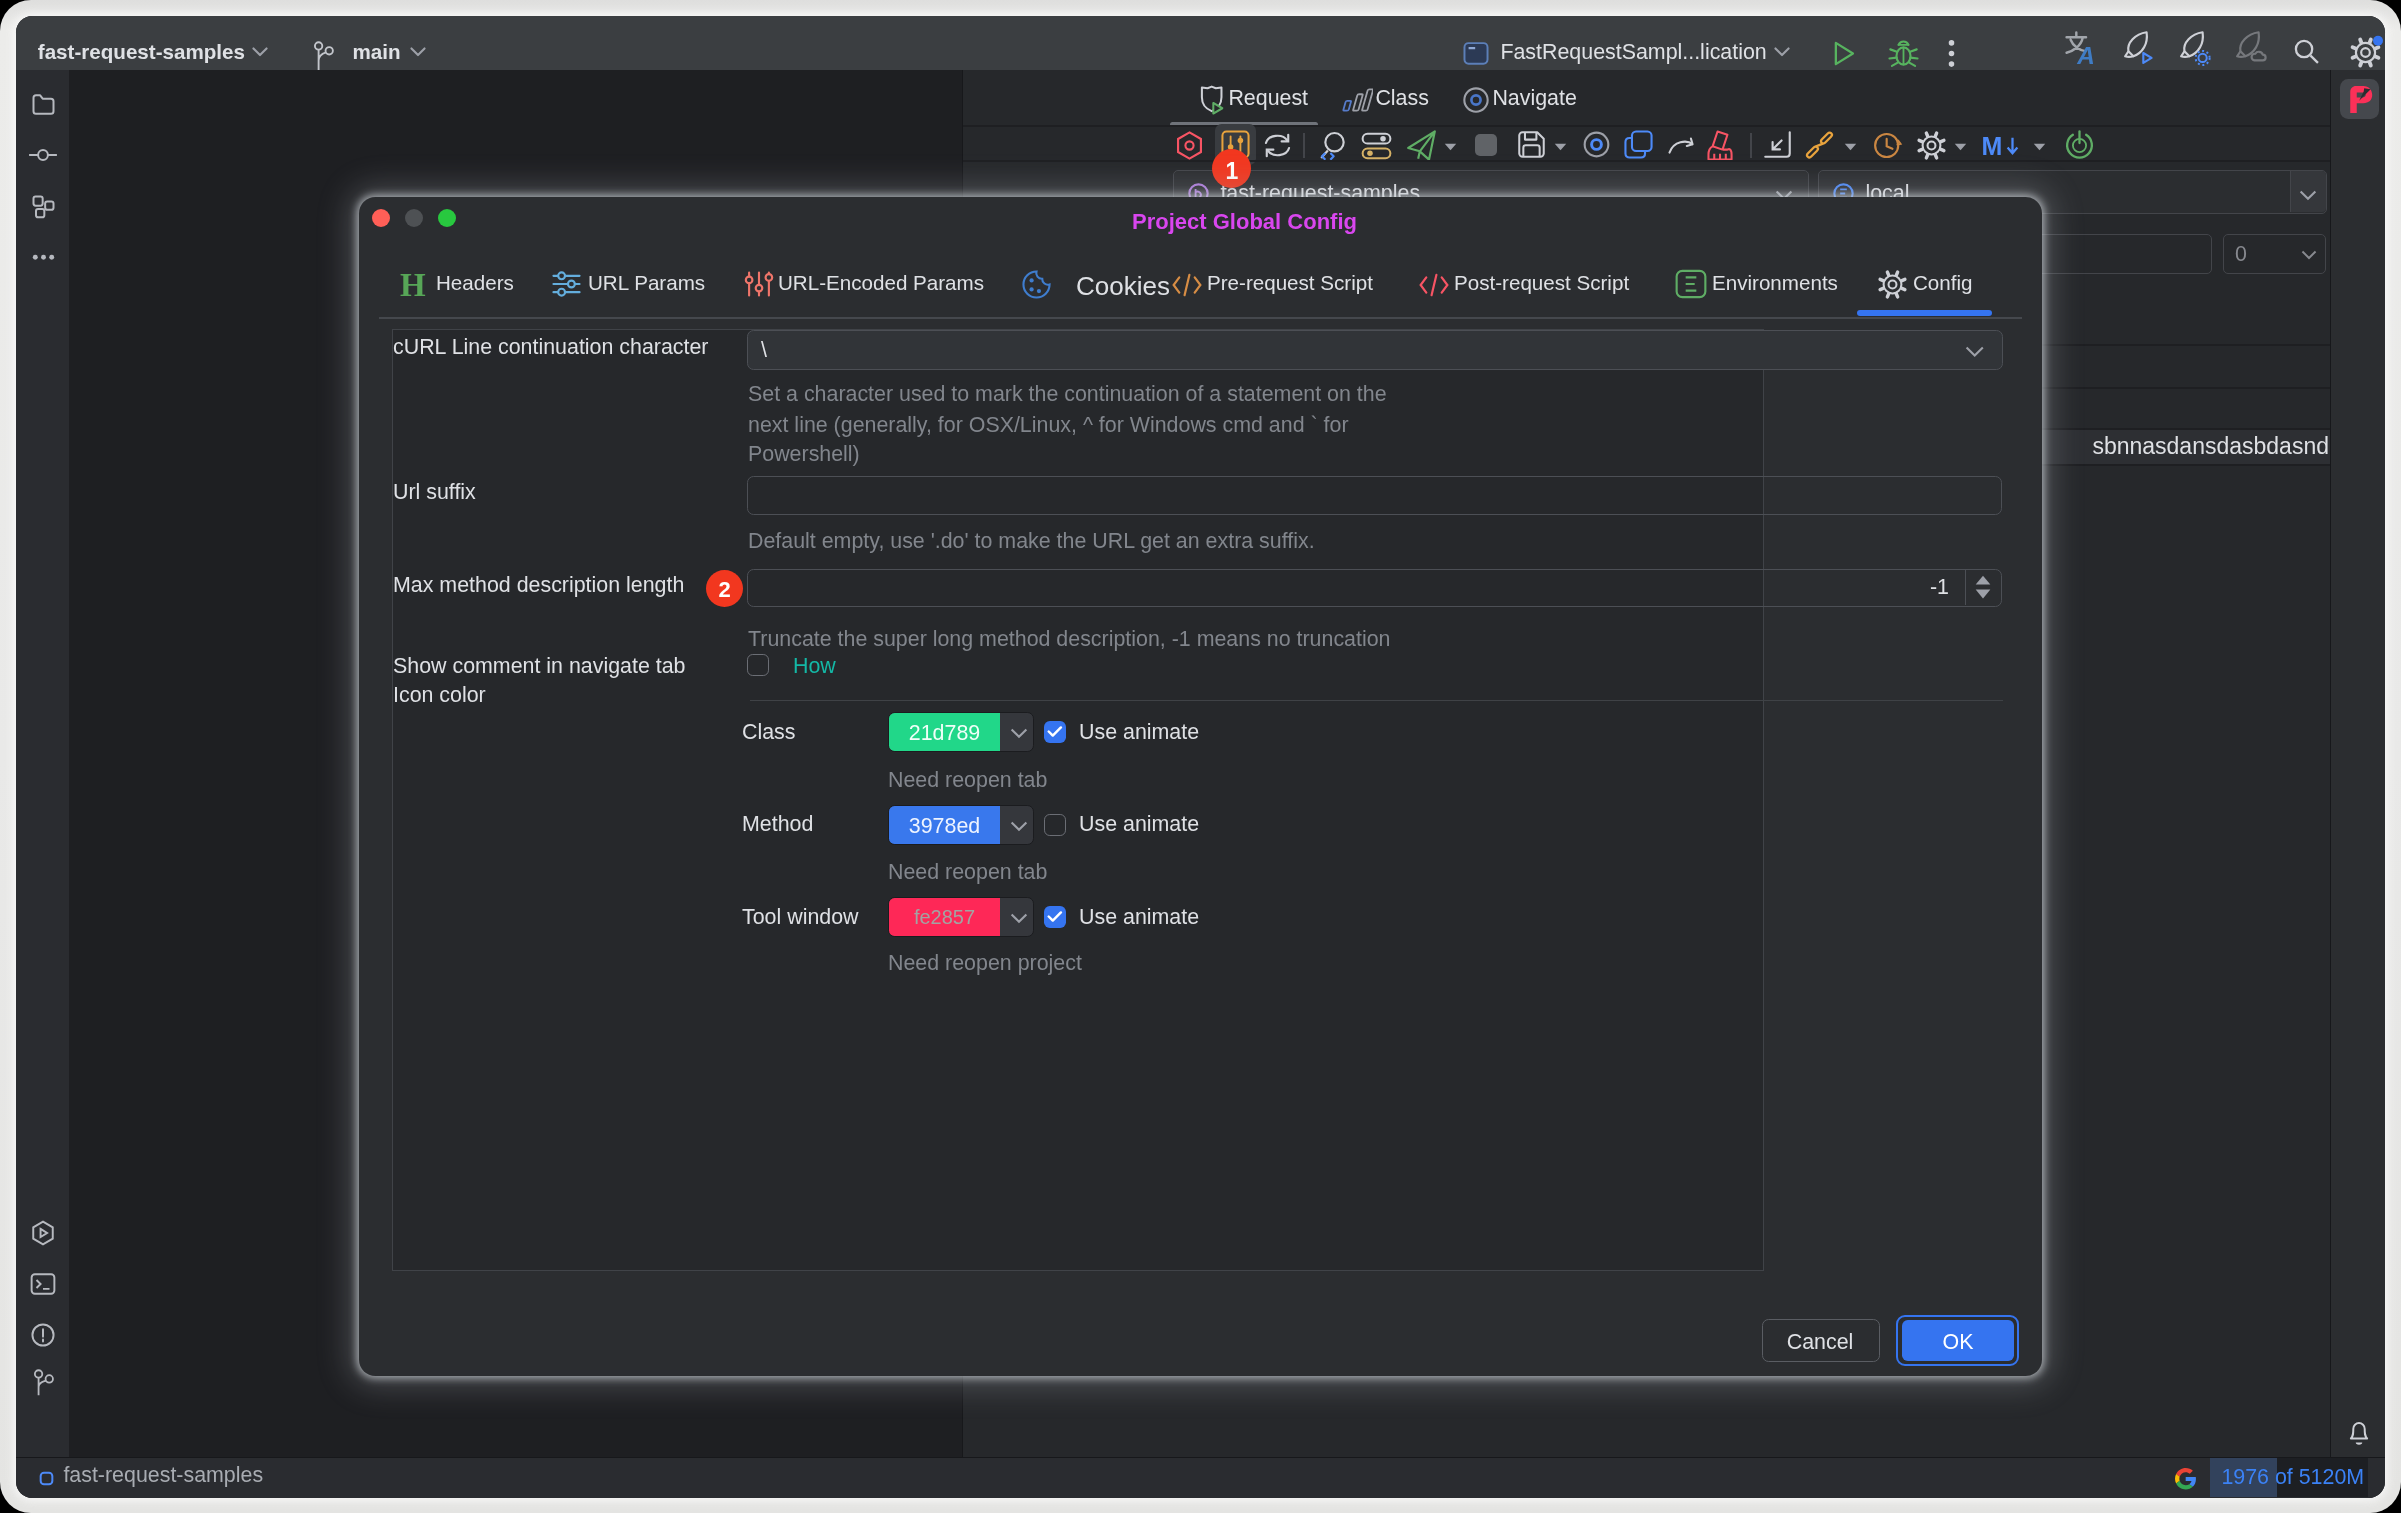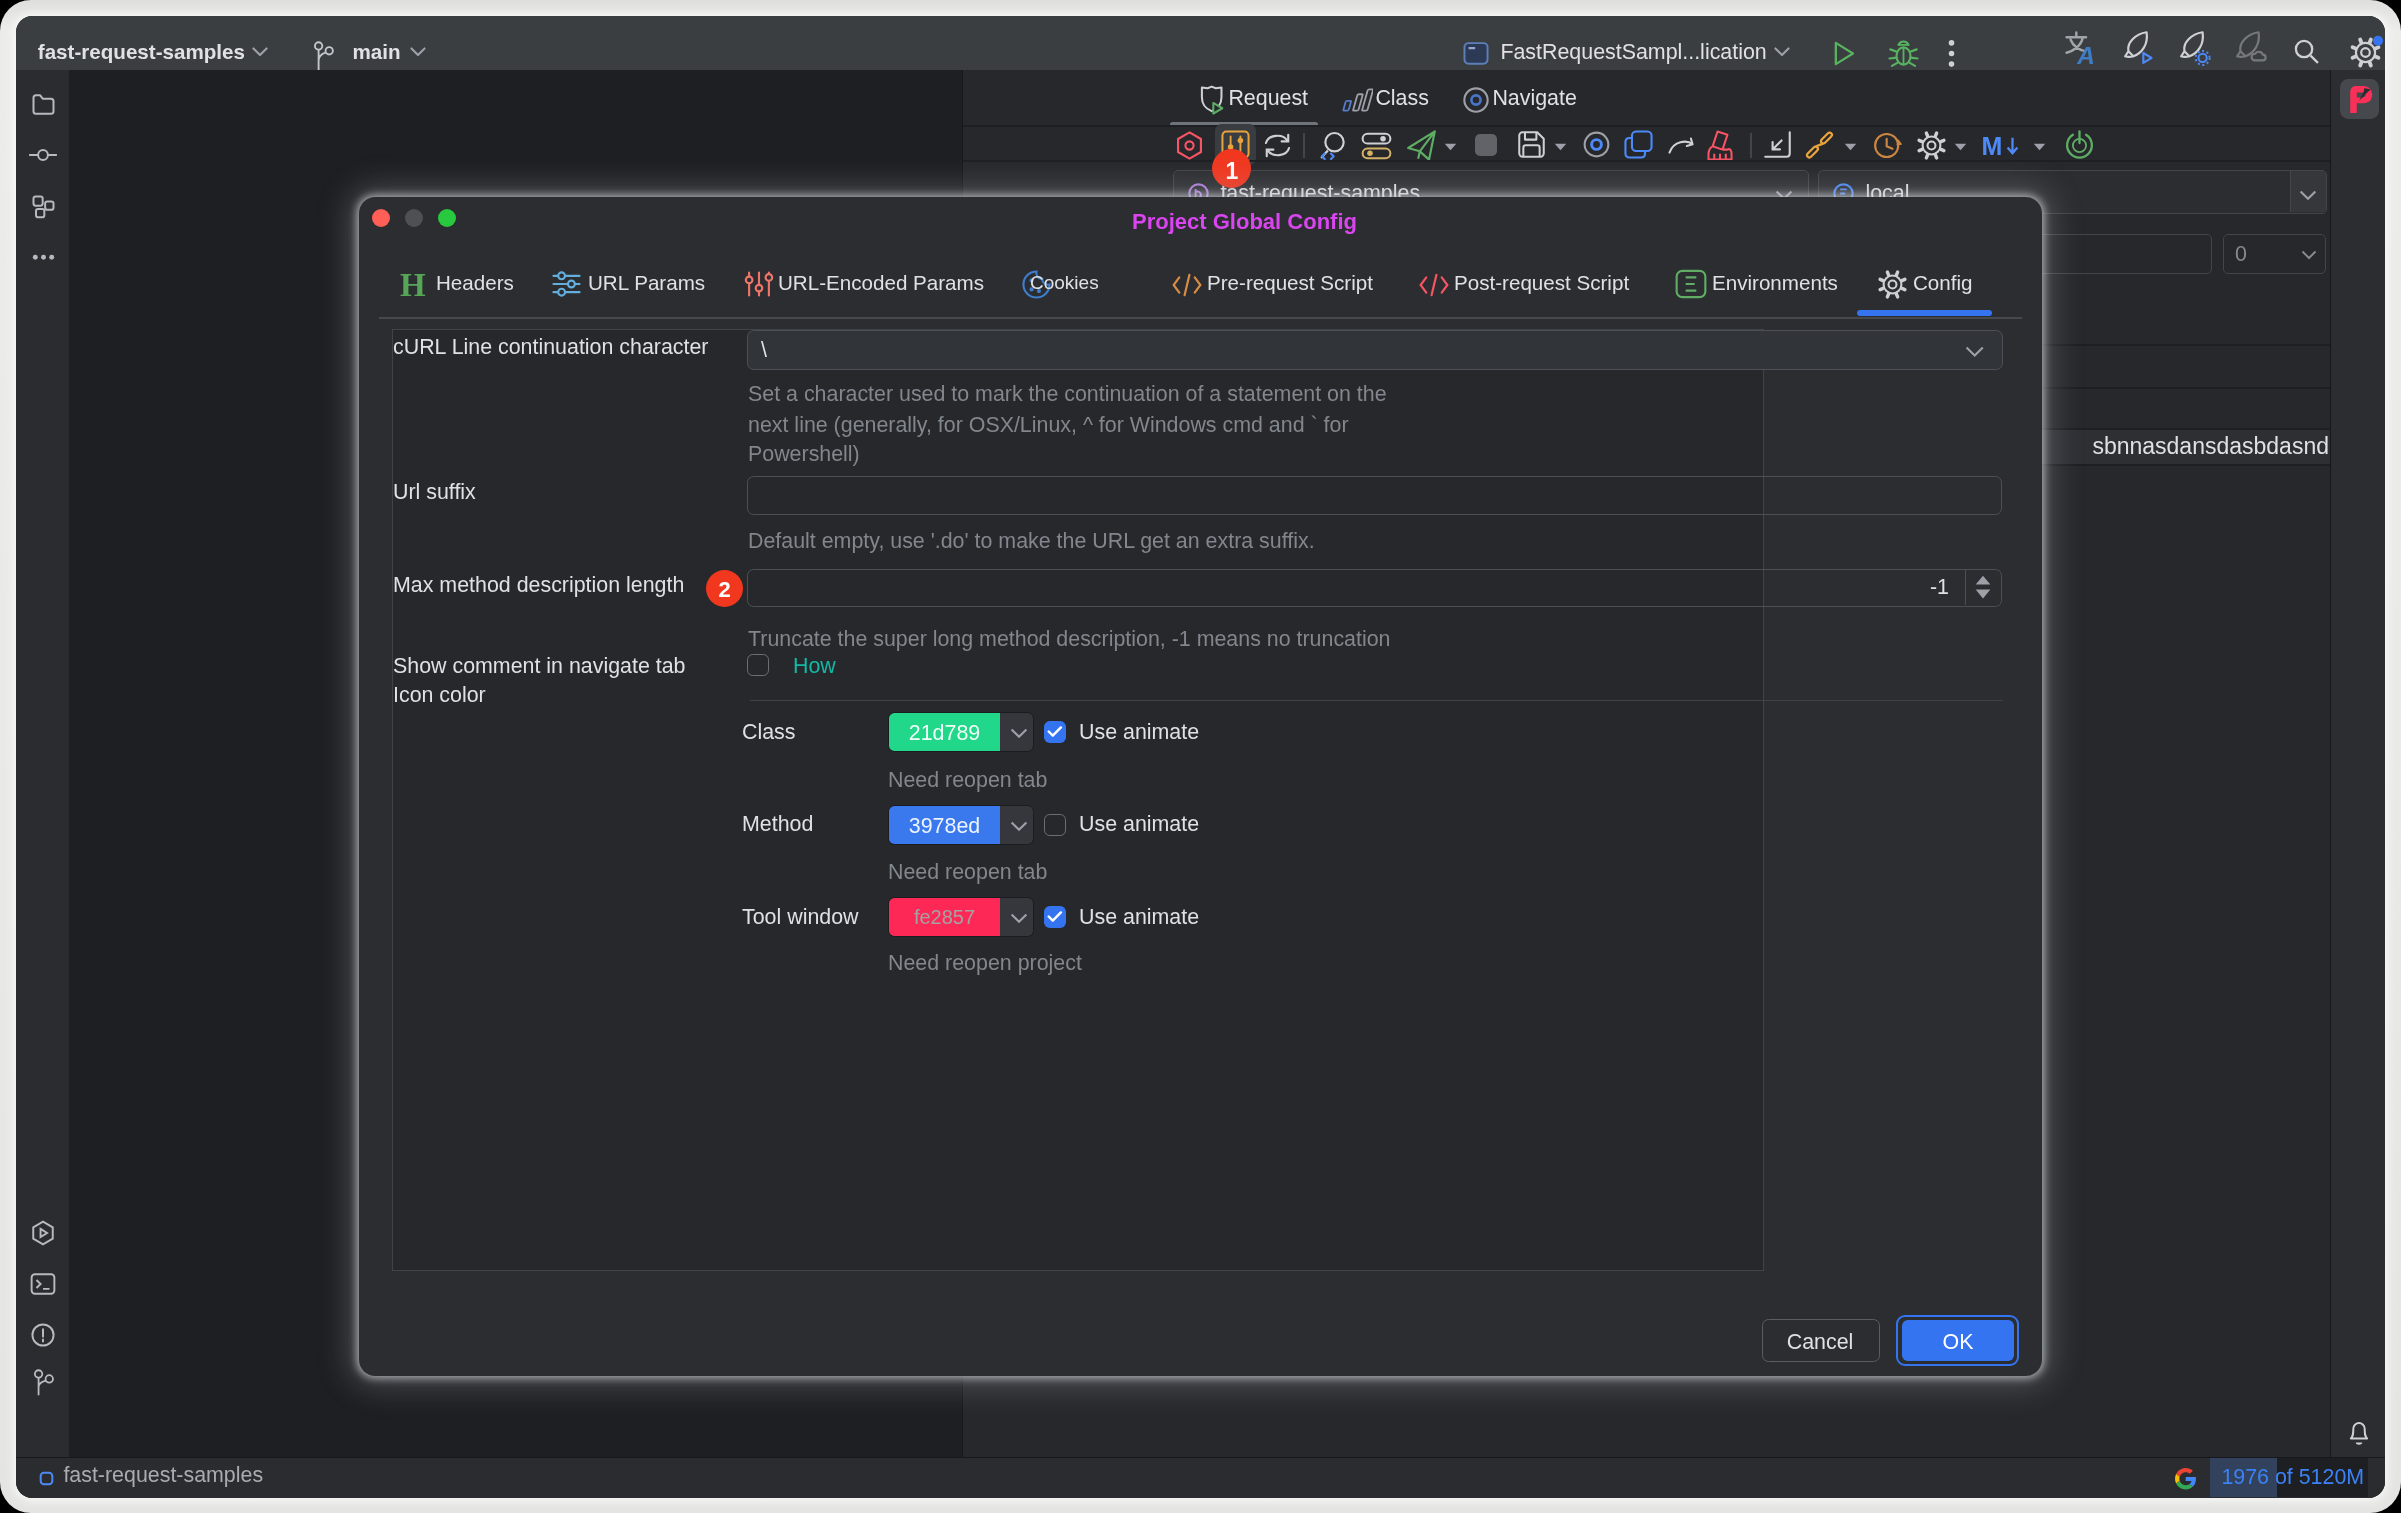--- a/index.html
+++ b/index.html
@@ -421,21 +421,21 @@
   </svg>
   <div class="t" style="left:419px; top:76px; font-size:20.6px;">URL-Encoded Params</div>
   <svg class="abs" style="left:662px; top:72px;" width="31" height="31" viewBox="0 0 38 38">
     <path d="M19 3 a16 16 0 1 0 16 16 a7 7 0 0 1 -9 -7 a7 7 0 0 1 -7 -9 z" fill="none" stroke="#3f7dce" stroke-width="2.6"></path>
     <g fill="#3f7dce">
         <circle cx="13" cy="14" r="2.6"></circle>
         <circle cx="13" cy="25" r="2.6"></circle>
         <circle cx="22" cy="27" r="2.6"></circle>
       </g>
   </svg>
-  <div class="t" style="left:671px; top:76px; font-size:19px;">Cookies</div>
+  <div class="t" style="left:717px; top:76px; font-size:26px;">Cookies</div>
   <svg class="abs" style="left:813px; top:76px;" width="30" height="24" viewBox="0 0 37 29">
     <g fill="none" stroke="#d78d45" stroke-width="2.7" stroke-linecap="round">
         <path d="M9 5 L2 14.5 L9 24 M28 5 L35 14.5 L28 24 M21.5 2 L15.5 27"></path>
       </g>
   </svg>
   <div class="t" style="left:848px; top:76px; font-size:20.6px;">Pre-request Script</div>
   <svg class="abs" style="left:1060px; top:76px;" width="30" height="24" viewBox="0 0 37 29">
     <g fill="none" stroke="#f75464" stroke-width="2.7" stroke-linecap="round">
         <path d="M9 5 L2 14.5 L9 24 M28 5 L35 14.5 L28 24 M21.5 2 L15.5 27"></path>
       </g>

